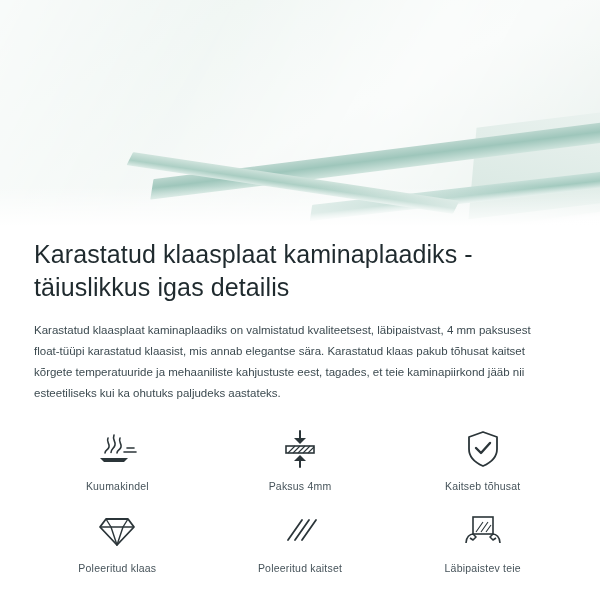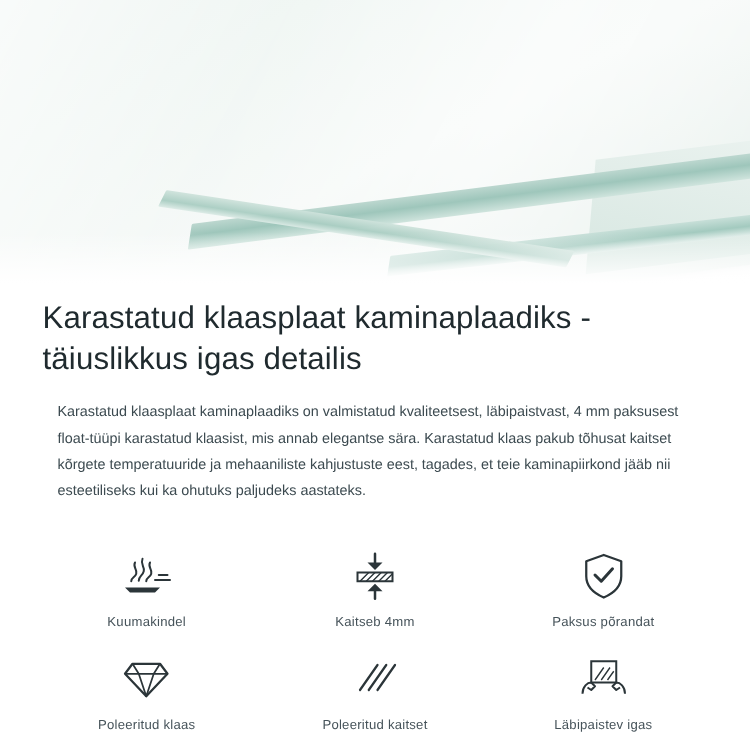--- a/index.html
+++ b/index.html
@@ -122,21 +122,21 @@
     line-height: 33px;
     font-weight: 400;
     color: #1f2a2e;
     margin: 0 0 16px 0;
     letter-spacing: .1px;
   }
   .body-copy {
     font-size: 11.5px;
     line-height: 21px;
     color: #3c4a50;
-    margin: 12px;
+    margin: 0;
     max-width: 520px;
   }
 
   
   .features {
     display: grid;
     grid-template-columns: repeat(3, 1fr);
     row-gap: 18px;
     padding: 24px 26px 0 26px;
   }
@@ -203,31 +203,31 @@
       <div class="feature-icon">
         <svg width="42" height="40" viewBox="0 0 42 40">
           <path d="M21 2 L21 11" stroke="#2b3539" stroke-width="2" stroke-linecap="round"></path>
           <path d="M15 9 L21 15 L27 9 Z" fill="#2b3539"></path>
           <rect x="7" y="17" width="28" height="7" fill="none" stroke="#2b3539" stroke-width="1.6"></rect>
           <path d="M9 24 L16 17 M14 24 L21 17 M19 24 L26 17 M24 24 L31 17 M29 24 L35 18" stroke="#2b3539" stroke-width="1.1"></path>
           <path d="M15 32 L21 26 L27 32 Z" fill="#2b3539"></path>
           <path d="M21 30 L21 38" stroke="#2b3539" stroke-width="2" stroke-linecap="round"></path>
         </svg>
       </div>
-      <div class="feature-label">Kaitseb 4mm</div>
+      <div class="feature-label">Paksus 4mm</div>
     </div>
 
     <div class="feature">
       <div class="feature-icon">
         <svg width="36" height="40" viewBox="0 0 36 40">
           <path d="M18 3 L32 8 V20 C32 29 25 34 18 37 C11 34 4 29 4 20 V8 Z" fill="none" stroke="#2b3539" stroke-width="1.8" stroke-linejoin="round"></path>
           <path d="M11 19 L16 24 L25 14" fill="none" stroke="#2b3539" stroke-width="2.4" stroke-linecap="round" stroke-linejoin="round"></path>
         </svg>
       </div>
-      <div class="feature-label">Paksus põrandat</div>
+      <div class="feature-label">Kaitseb tõhusat</div>
     </div>
 
     <div class="feature">
       <div class="feature-icon">
         <svg width="42" height="36" viewBox="0 0 42 36">
           <path d="M10 6 L32 6 L38 14 L21 32 L4 14 Z" fill="none" stroke="#2b3539" stroke-width="1.8" stroke-linejoin="round"></path>
           <path d="M4 14 L38 14" stroke="#2b3539" stroke-width="1.4"></path>
           <path d="M10 6 L15 14 L21 32 L27 14 L32 6" fill="none" stroke="#2b3539" stroke-width="1.4" stroke-linejoin="round"></path>
         </svg>
       </div>
@@ -247,17 +247,17 @@
 
     <div class="feature">
       <div class="feature-icon">
         <svg width="46" height="36" viewBox="0 0 46 36">
           <rect x="13" y="4" width="20" height="17" fill="none" stroke="#2b3539" stroke-width="1.6"></rect>
           <path d="M16 19 L23 9 M21 19 L28 9 M26 19 L31 12" stroke="#2b3539" stroke-width="1.1"></path>
           <path d="M6 30 C6 24 10 21 13 21 L16 24 L13 27 L10 25" fill="none" stroke="#2b3539" stroke-width="1.6" stroke-linejoin="round"></path>
           <path d="M40 30 C40 24 36 21 33 21 L30 24 L33 27 L36 25" fill="none" stroke="#2b3539" stroke-width="1.6" stroke-linejoin="round"></path>
         </svg>
       </div>
-      <div class="feature-label">Läbipaistev igas</div>
+      <div class="feature-label">Läbipaistev teie</div>
     </div>
 
   </div>
 </div>
 
 </body></html>

